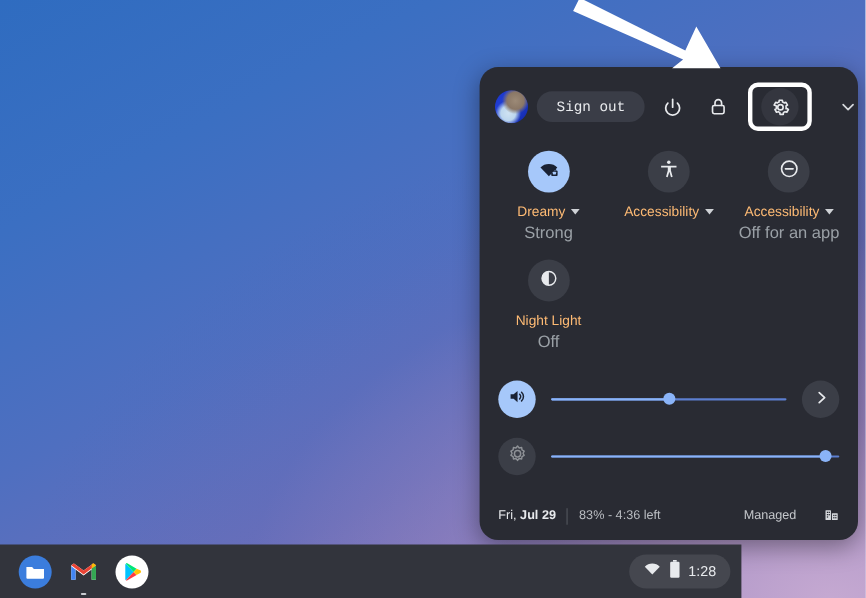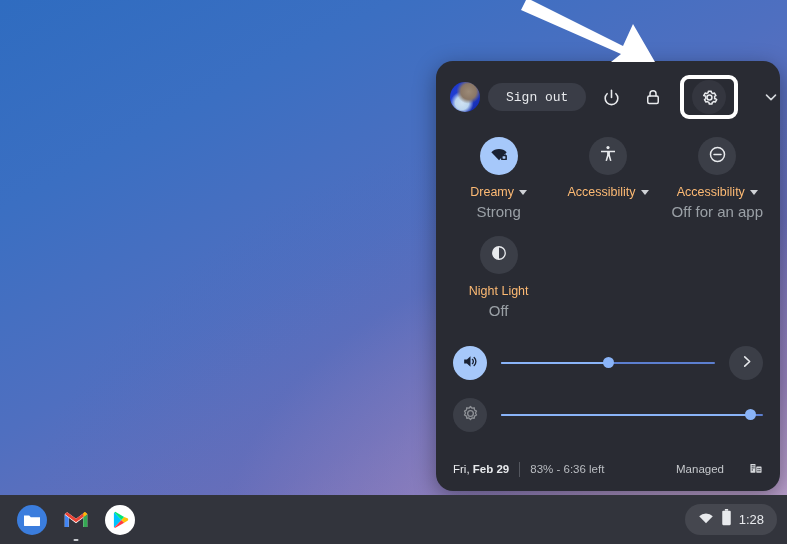--- a/index.html
+++ b/index.html
@@ -181,21 +181,21 @@
   .battery-txt { color: #b9bcc1; }
   .managed { margin-left: auto; display: flex; align-items: center; gap: 25px; cursor: pointer; }
 
   
   #arrow { position: absolute; left: 515px; top: -4px; pointer-events: none; }
 
   
   #shelf {
     position: absolute;
     left: 0; bottom: 0;
-    width: 787px; height: 49px;
+    width: 674px; height: 49px;
     background: #32343c;
     display: flex; align-items: center;
     padding: 0 10px;
   }
   .shelf-app {
     width: 44px; height: 44px;
     display: flex; align-items: center; justify-content: center;
     cursor: pointer;
     position: relative;
   }
@@ -370,23 +370,23 @@
           </svg>
         </span>
       </div>
       <div class="track">
         <div class="track-fill" id="bri-fill" style="width: 95%;"></div>
         <div class="thumb" id="bri-thumb" style="left: 95%;"></div>
       </div>
     </div>
 
     <div class="qs-footer">
-      <span class="date"><span>Fri, </span><b>Feb 29</b></span>
+      <span class="date"><span>Fri, </span><b>Jul 29</b></span>
       <span class="vline"></span>
-      <span class="battery-txt">83% - 6:36 left</span>
+      <span class="battery-txt">83% - 4:36 left</span>
       <span class="managed">
         <span>Managed</span>
         <span>
           <svg width="14" height="14" viewBox="0 0 24 24" fill="#d7dade">
             <rect x="2.5" y="5" width="8.5" height="15" rx="0.8"></rect>
             <rect x="12.5" y="9.5" width="9" height="10.5" rx="0.8"></rect>
             <rect x="4.6" y="7.2" width="2" height="2" fill="#292b33"></rect>
             <rect x="7.4" y="7.2" width="2" height="2" fill="#292b33"></rect>
             <rect x="4.6" y="10.8" width="2" height="2" fill="#292b33"></rect>
             <rect x="7.4" y="10.8" width="2" height="2" fill="#292b33"></rect>

